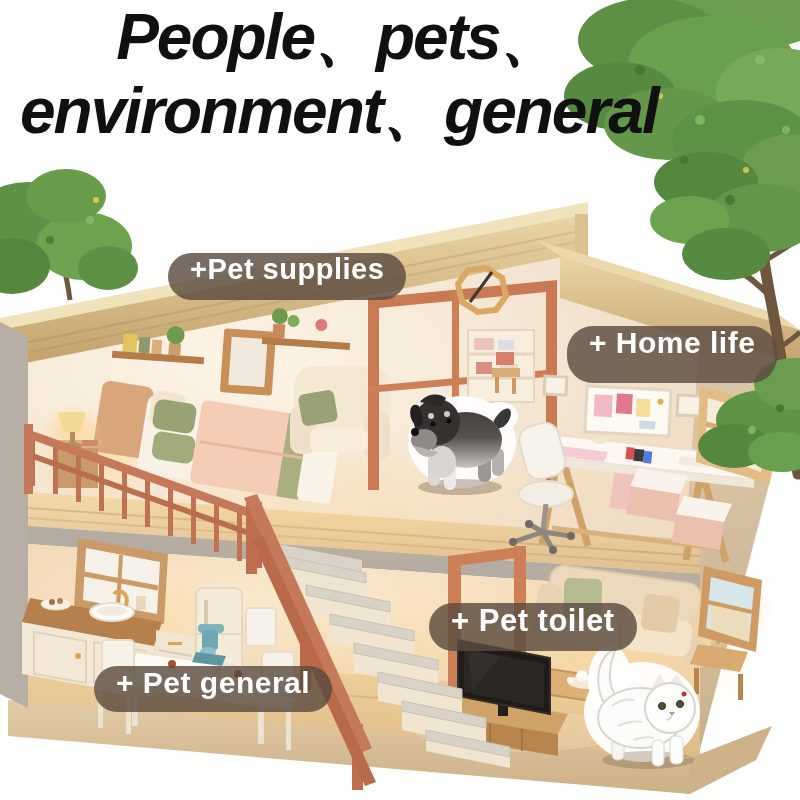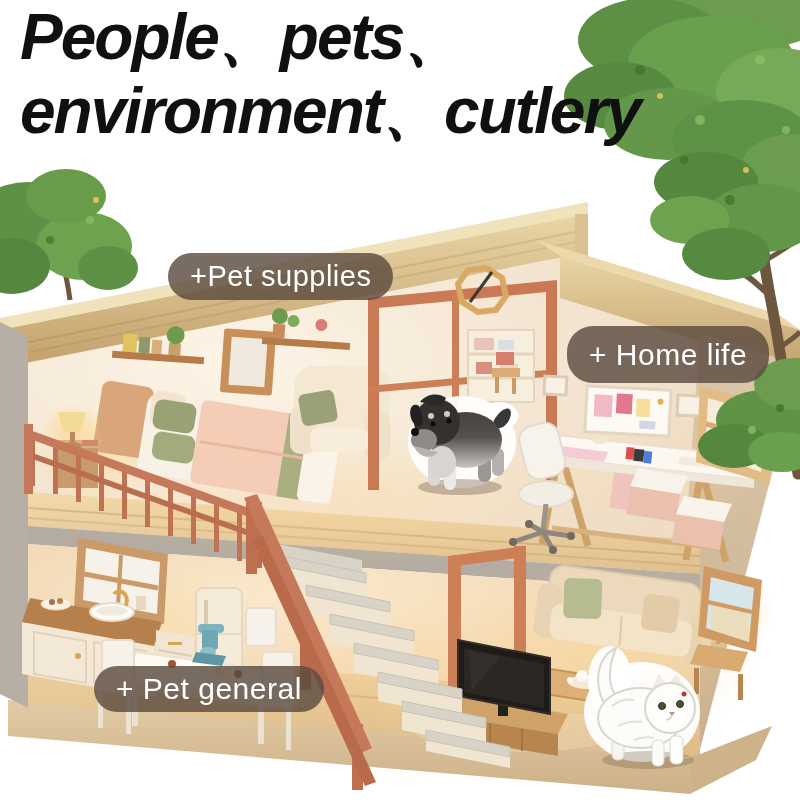--- a/index.html
+++ b/index.html
@@ -2,25 +2,25 @@
 <html style="--title-color: #101010; --label-bg: rgba(92,76,63,0.82); --label-text: #ffffff; --roof-wood: #cdb07c; --wall-cream: #f5e8d7; --floor-wood: #e9cfa2; --terracotta: #c37a58; --slab-grey: #b5ada3; --base-tan: #d8c09b; --tree-green: #5f8f45; --sofa-beige: #e9d6b8; --tv-black: #211d1a;"><head>
 <meta charset="utf-8">
 <style>
   html,body{margin:0;padding:0;}
   body{width:800px;height:800px;position:relative;overflow:hidden;background:#ffffff;
        font-family:"Liberation Sans",sans-serif;}
   #stage{position:absolute;inset:0;width:800px;height:800px;}
   svg{position:absolute;left:0;top:0;}
   .title{position:absolute;left:20px;top:0px;margin:0;color:var(--title-color,#101010);
          font-size:64px;line-height:74px;font-weight:bold;font-style:italic;
-         letter-spacing:-2px;white-space:nowrap;z-index:30;}
+         letter-spacing:-2px;white-space:nowrap;z-index:30;text-align:center;}
   .title span{display:block;}
-  .hotspot{position:absolute;display:flex;align-items:center;z-index:40;
+  .hotspot{position:absolute;display:flex;z-index:40;
            background:var(--label-bg,rgba(92,76,63,.82));color:var(--label-text,#fff);
-           height:48px;border-radius:26px;padding:0 22px;font-size:29px;font-weight:400;
+           height:48px;border-radius:26px;padding:0 22px;font-size:29px;font-weight:700;
            letter-spacing:.5px;}
   #hs-pet-supplies{left:168px;top:253px;height:47px;}
   #hs-home-life{left:567px;top:326px;height:57px;font-size:30px;}
   #hs-pet-toilet{left:429px;top:603px;font-size:31px;}
   #hs-pet-cutlery{left:94px;top:666px;height:46px;font-size:30px;}
 </style>
 </head>
 <body>
 
 <div id="stage">
@@ -483,25 +483,28 @@
         <circle cx="786" cy="130" r="4" fill="#8cbd63" opacity=".8"></circle>
     <circle cx="752" cy="430" r="4" fill="#8cbd63" opacity=".8"></circle>
         <circle cx="780" cy="408" r="4" fill="#46702f" opacity=".8"></circle>
     <circle cx="660" cy="96" r="3" fill="#d9c75a" opacity=".9"></circle>
         <circle cx="746" cy="170" r="3" fill="#d9c75a" opacity=".9"></circle>
   </g>
 </svg>
 
   <h1 class="title">
     <span>People、pets、</span>
-    <span>environment、cutlery</span>
+    <span>environment、general</span>
   </h1>
 
   <div class="hotspot" id="hs-pet-supplies">
     <span>+Pet supplies</span>
   </div>
   <div class="hotspot" id="hs-home-life">
     <span>+ Home life</span>
   </div>
+  <div class="hotspot" id="hs-pet-toilet">
+    <span>+ Pet toilet</span>
+  </div>
   <div class="hotspot" id="hs-pet-cutlery">
     <span>+ Pet general</span>
   </div>
 </div>
 
 </body></html>

